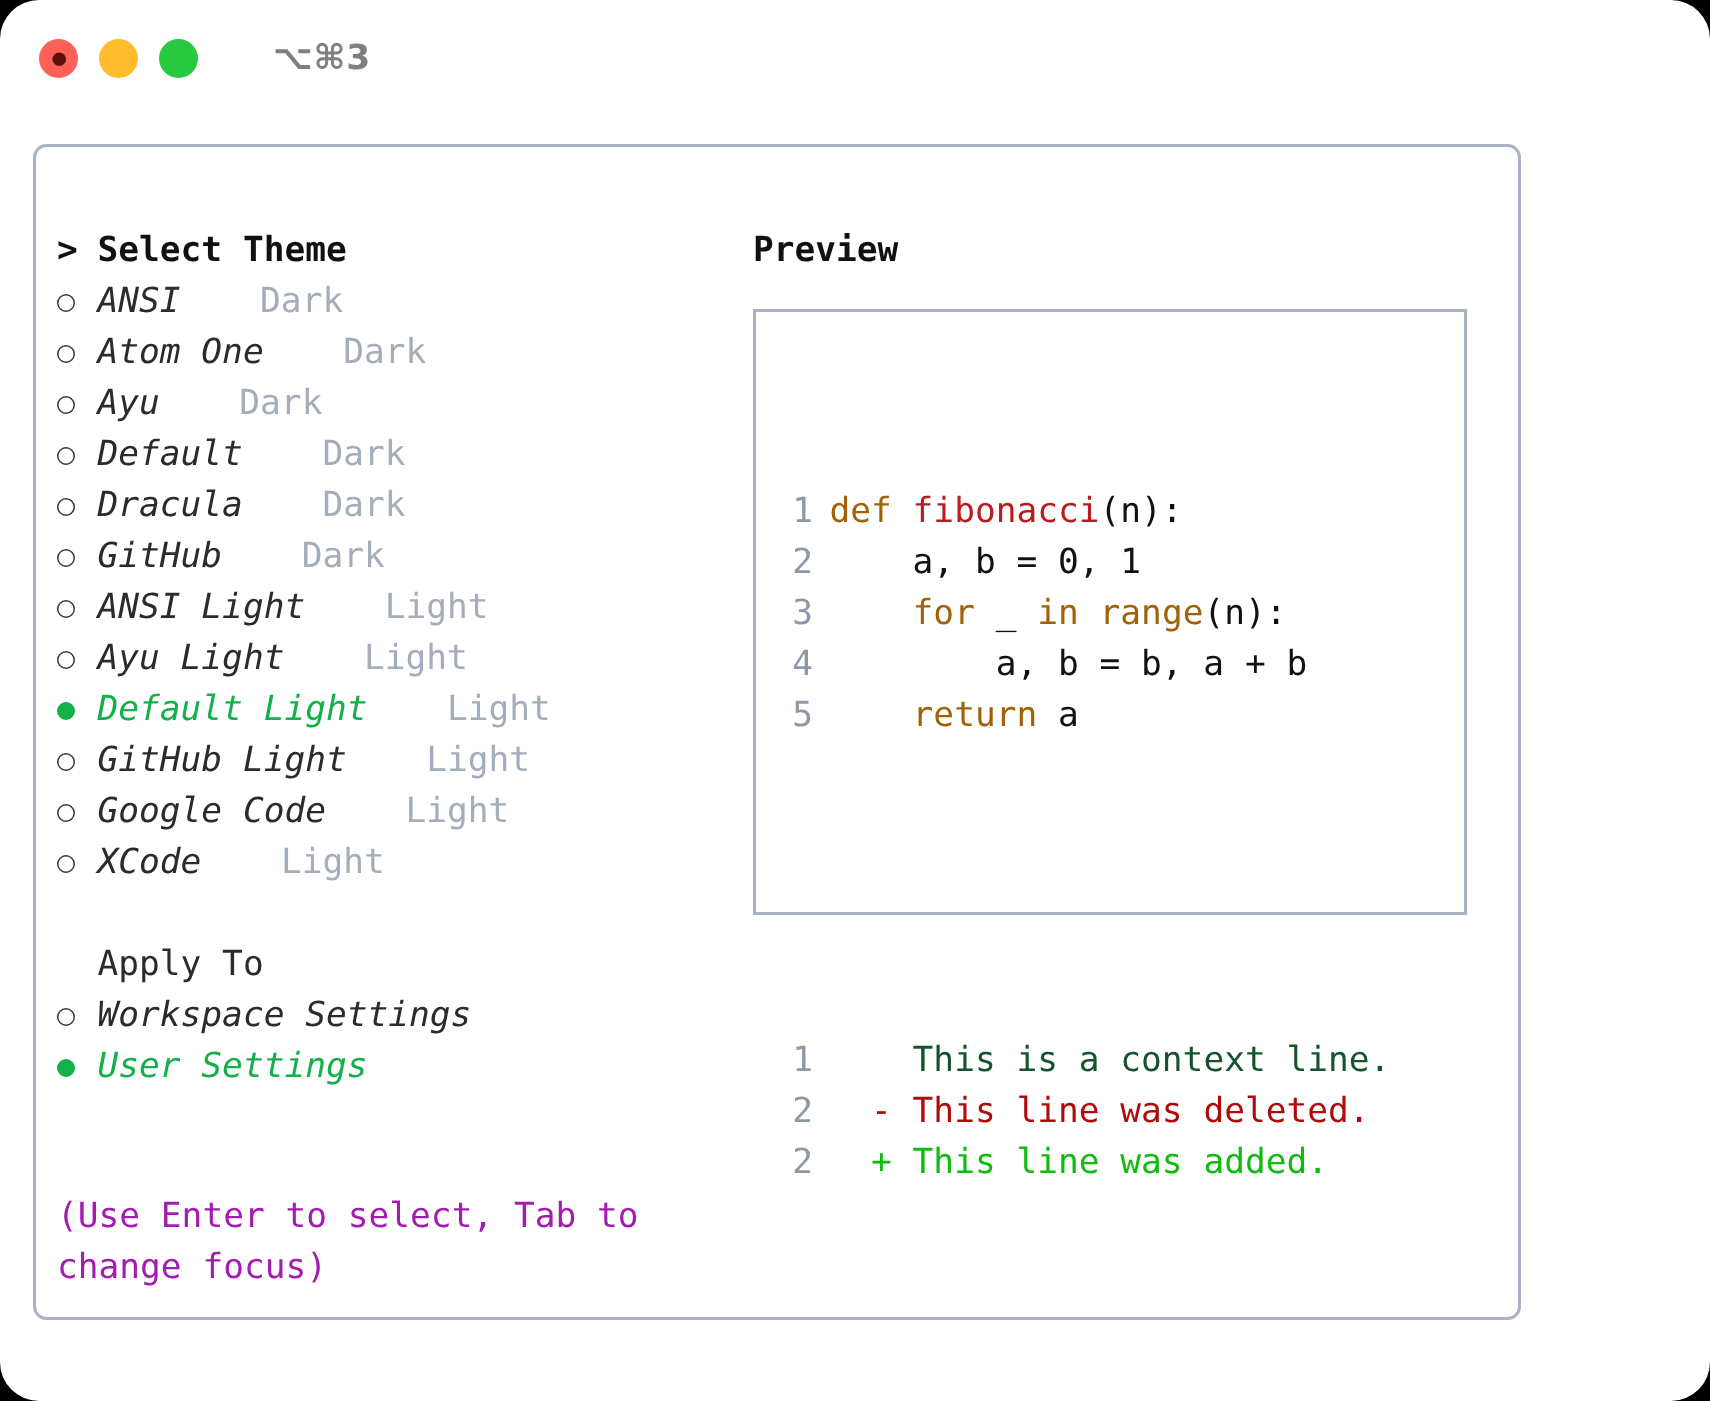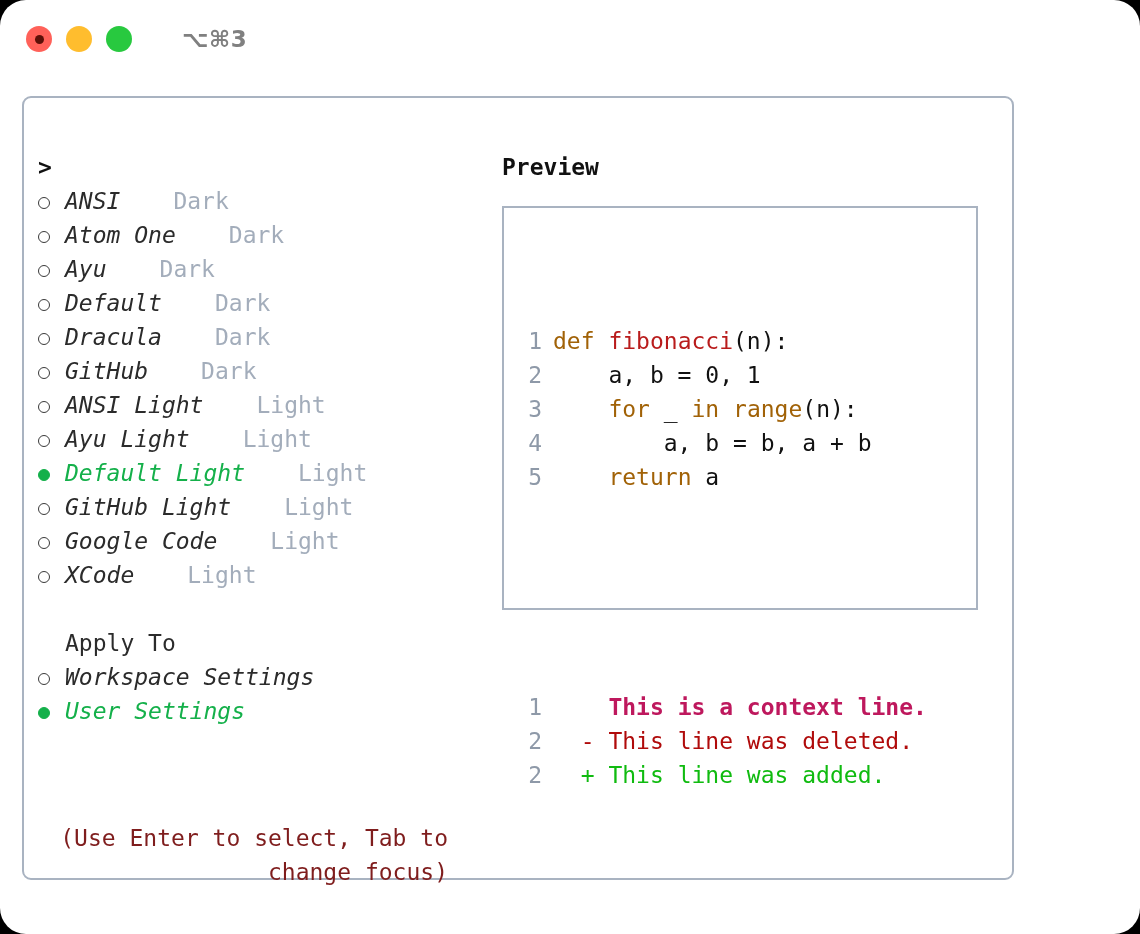--- a/index.html
+++ b/index.html
@@ -136,26 +136,25 @@
   .variant {
     color: #a3adbb;
     padding-left: 9px;
     margin-left: 44px;
   }
   .spacer { height: 34px; }
 
   .hint {
     position: absolute;
     left: 14px;
-    top: 723px;
+    top: 696px;
     width: 410px;
     font-size: 23px;
     line-height: 34px;
-    color: #7f1d1d;
-    text-align: right;
+    color: #a21caf;
   }
 
   
   .right-col {
     position: absolute;
     left: 478px;
     top: 52px;
     width: 500px;
   }
   .preview-title {
@@ -191,21 +190,21 @@
     flex: 0 0 24px;
     text-align: right;
     color: #8e99a8;
     padding-right: 11px;
   }
   .src { color: #111111; white-space: pre; }
   .kw  { color: #a16207; }
   .fn  { color: #b91c1c; }
   .pl  { color: #111111; }
   .diff-gap { height: 60px; }
-  .ctx { color: #be185d; font-weight: bold; }
+  .ctx { color: #14532d; }
   .del { color: #b00b0b; }
   .add { color: #10bb10; }
 </style>
 </head>
 <body>
 
 <div id="app">
 
   <div class="titlebar">
     <div class="dot red"></div>
@@ -214,20 +213,21 @@
     <div class="shortcut">⌥⌘3</div>
   </div>
 
   <div class="panel">
     <div class="columns">
 
       <div class="left-col">
 
         <div class="row heading">
           <span class="marker">&gt;</span>
+          <span>Select Theme</span>
         </div>
 
         <div id="theme-list">
             <div class="row"><span class="bullet-wrap"><span class="bullet off"></span></span><span class="label">ANSI</span><span class="variant">Dark</span></div>
             <div class="row"><span class="bullet-wrap"><span class="bullet off"></span></span><span class="label">Atom One</span><span class="variant">Dark</span></div>
             <div class="row"><span class="bullet-wrap"><span class="bullet off"></span></span><span class="label">Ayu</span><span class="variant">Dark</span></div>
             <div class="row"><span class="bullet-wrap"><span class="bullet off"></span></span><span class="label">Default</span><span class="variant">Dark</span></div>
             <div class="row"><span class="bullet-wrap"><span class="bullet off"></span></span><span class="label">Dracula</span><span class="variant">Dark</span></div>
             <div class="row"><span class="bullet-wrap"><span class="bullet off"></span></span><span class="label">GitHub</span><span class="variant">Dark</span></div>
             <div class="row"><span class="bullet-wrap"><span class="bullet off"></span></span><span class="label">ANSI Light</span><span class="variant">Light</span></div>

